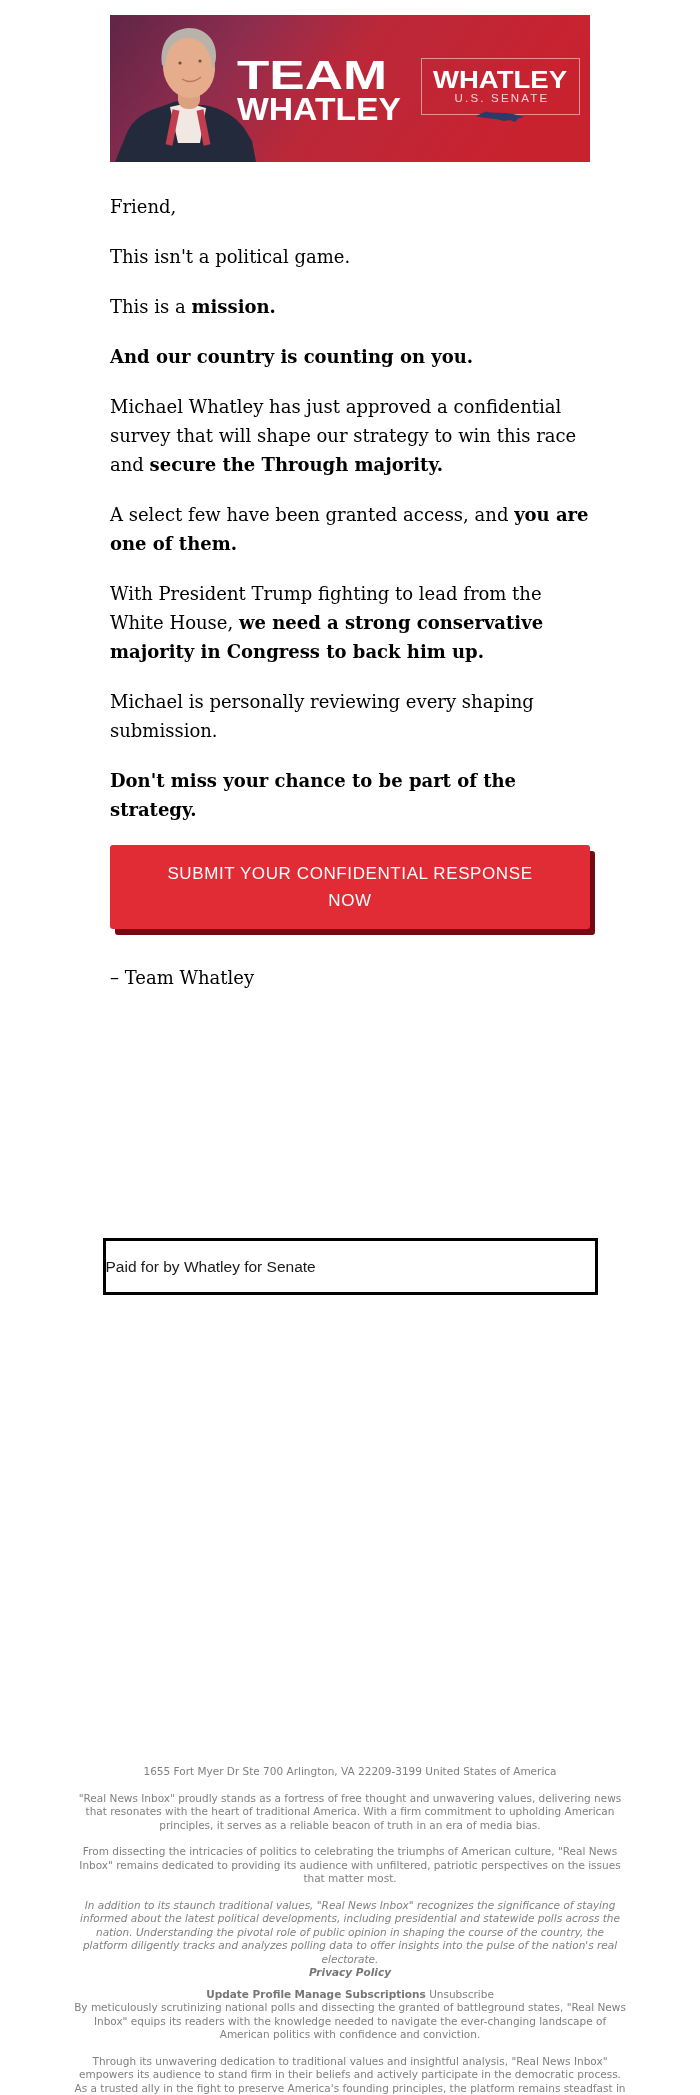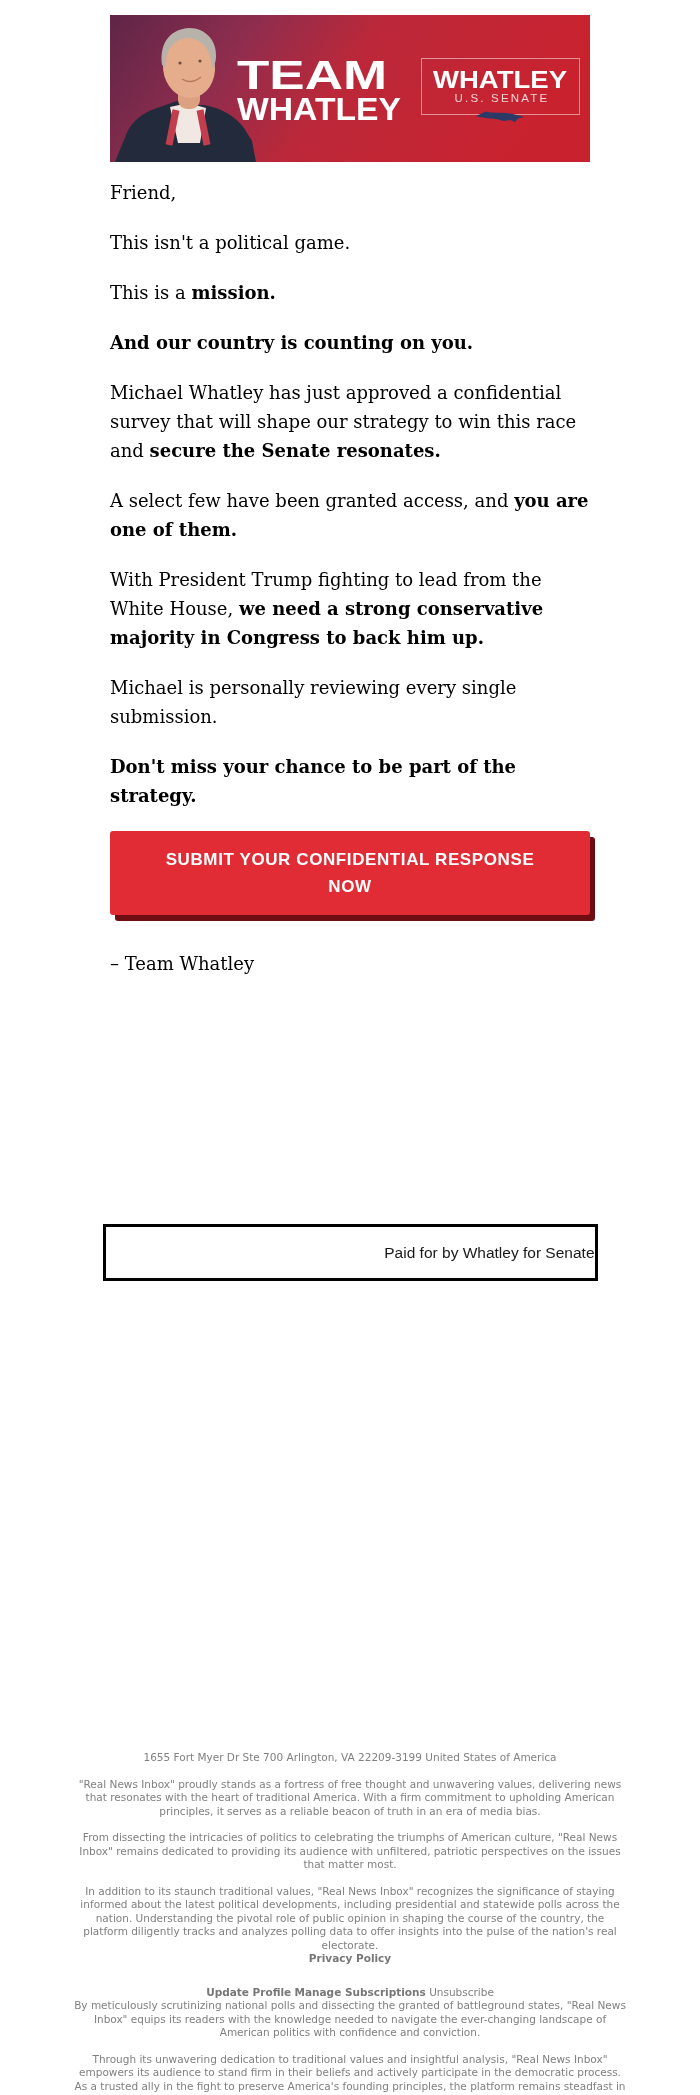--- a/index.html
+++ b/index.html
@@ -3,50 +3,50 @@
 <meta charset="utf-8">
 <style>
   html,body { margin:0; padding:0; background:#ffffff; }
   body { width:700px; padding-bottom:48px; }
 
   
   .banner-wrap { width:480px; margin:15px auto 0; }
   .banner-wrap svg { display:block; }
 
   
-  .content { width:480px; margin:16px auto 0; font-family:"DejaVu Serif","Liberation Serif",serif;
+  .content { width:480px; margin:30px auto 0; font-family:"DejaVu Serif","Liberation Serif",serif;
              font-size:18px; line-height:29px; color:#000; }
   .content p { margin:0 0 21px 0; }
   .content b { font-weight:bold; }
 
   
   .cta { display:block; width:100%; box-sizing:border-box; margin:12px 0 0 0;
          background:#e12b35; border:none; border-radius:3px;
          box-shadow:5px 6px 0 0 #6f0d12; cursor:pointer;
-         font-family:"Liberation Sans",sans-serif; font-weight:bold; font-size:17px;
+         font-family:"Liberation Sans",sans-serif; font-weight:normal; font-size:17px;
          line-height:27px; letter-spacing:0.6px; color:#ffffff; text-align:center;
          padding:15px 8px; }
   .cta span { display:block; }
 
   .signature { margin-top:34px !important; }
 
   .spacer1 { height:225px; }
   .spacer2 { height:470px; }
 
   
   .paid-box { width:489px; height:51px; margin:0 auto; border:3px solid #000000;
-              text-align:right; line-height:51px;
+              text-align:left; line-height:51px;
               font-family:"Liberation Sans",sans-serif; font-size:15.5px; color:#1a1a1a; }
 
   
   .footer { width:556px; margin:0 auto; text-align:center;
             font-family:"DejaVu Sans","Liberation Sans",sans-serif;
             font-size:10.5px; line-height:13.5px; color:#808080; }
   .footer .block { margin:0 0 13px 0; }
-  .footer .tight { margin:0 0 20px 0; }
+  .footer .tight { margin:0 0 8px 0;font-style:italic; }
   .footer .bold { font-weight:bold; color:#777777; }
   .footer .links span { margin:0 0; white-space:nowrap; }
   .footer .link { cursor:pointer; }
 </style>
 </head>
 <body>
 
 <div class="banner-wrap">
   <svg width="480" height="147" viewBox="0 0 480 147" xmlns="http://www.w3.org/2000/svg">
     <defs>
@@ -84,24 +84,24 @@
       <path transform="translate(366,95)" fill="#2b3a66" d="M0,6 L10,1.5 L14,2.5 L30,3 L37,4 L48,7 L42,8.5 L39,12 L34,10 L28,11 L20,9 L10,8 L3,7 Z"></path>
     </g>
   </svg>
 </div>
 
 <div class="content">
   <p><span>Friend,</span></p>
   <p><span>This isn't a political game.</span></p>
   <p><span>This is a </span><b>mission.</b></p>
   <p><b>And our country is counting on you.</b></p>
-  <p><span>Michael Whatley has just approved a confidential survey that will shape our strategy to win this race and </span><b>secure the Senate resonates.</b></p>
+  <p><span>Michael Whatley has just approved a confidential survey that will shape our strategy to win this race and </span><b>secure the Through majority.</b></p>
   <p><span>A select few have been granted access, and </span><b>you are one of them.</b></p>
   <p><span>With President Trump fighting to lead from the White House, </span><b>we need a strong conservative majority in Congress to back him up.</b></p>
-  <p><span>Michael is personally reviewing every single submission.</span></p>
+  <p><span>Michael is personally reviewing every shaping submission.</span></p>
   <p><b>Don't miss your chance to be part of the strategy.</b></p>
 
   <button class="cta">
     <span>SUBMIT YOUR CONFIDENTIAL RESPONSE</span>
     <span>NOW</span>
   </button>
 
   <p class="signature">– Team Whatley</p>
 </div>
 

